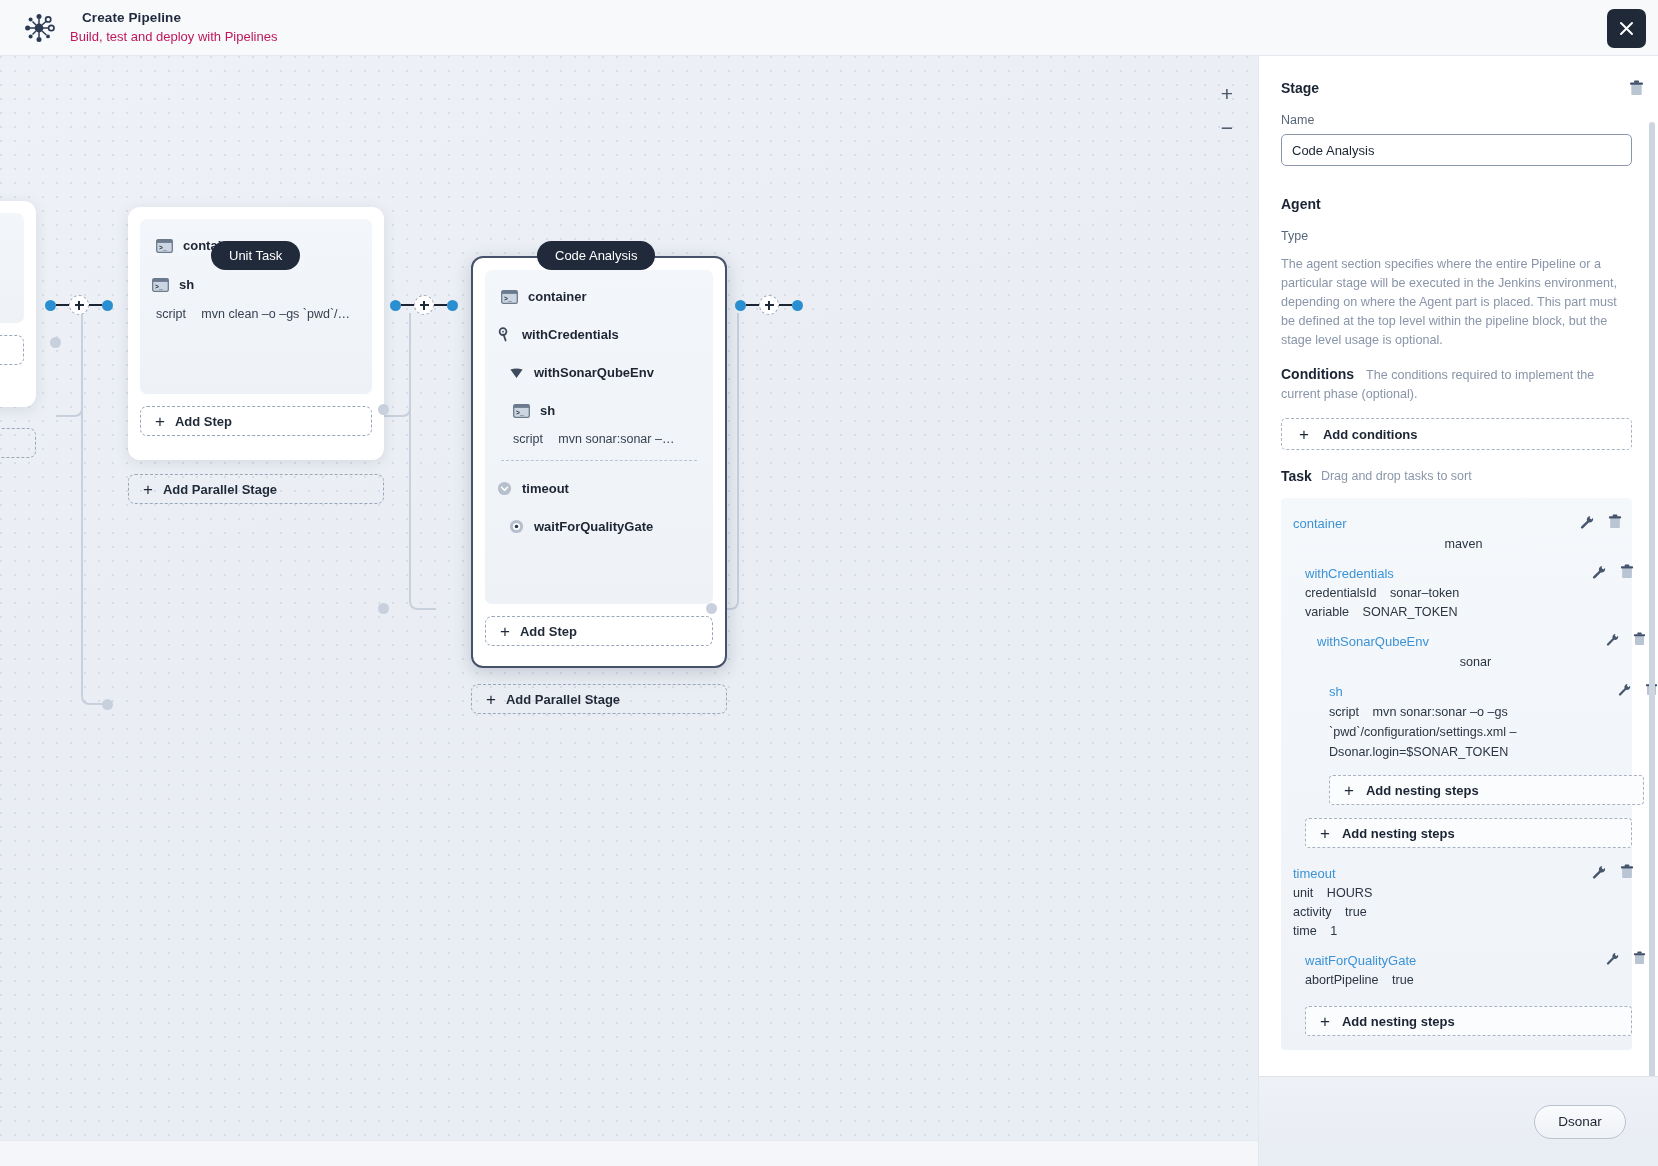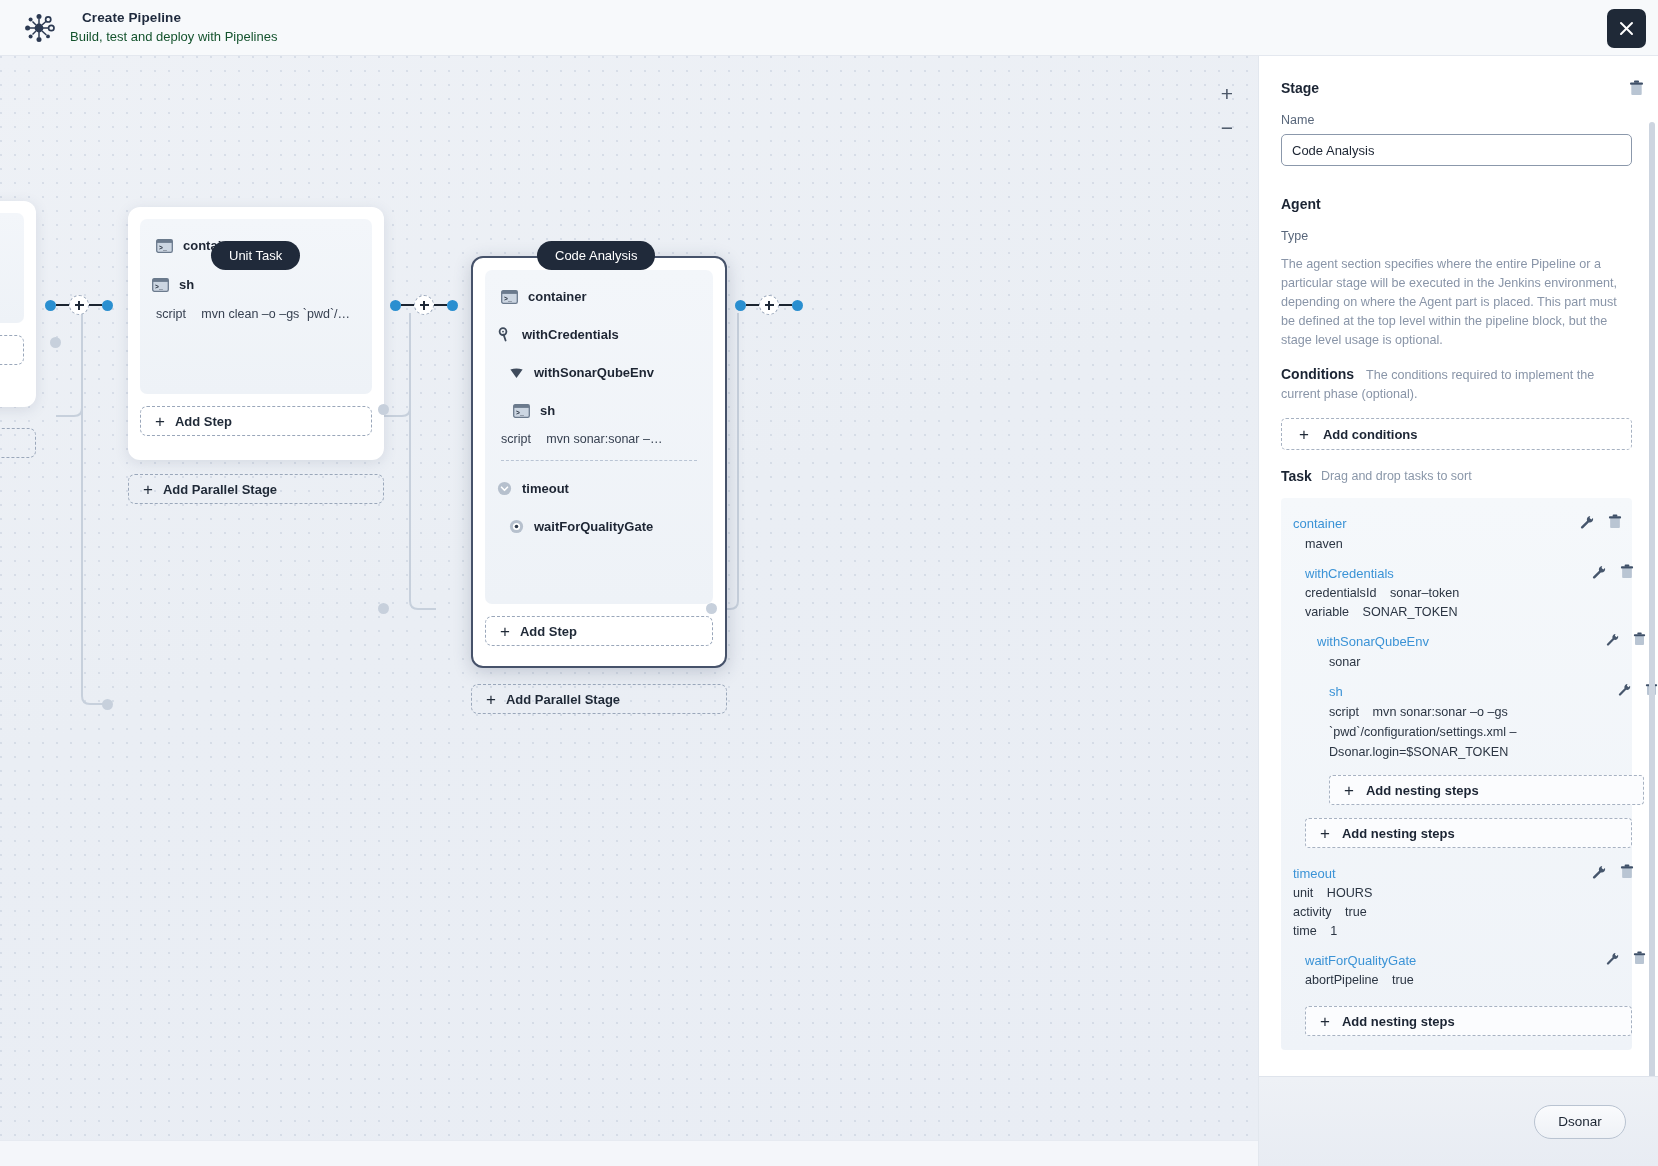--- a/index.html
+++ b/index.html
@@ -33,21 +33,21 @@
     position: relative;
     flex: none;
   }
   .header-logo svg { display:block; }
   .header-text { display: flex; flex-direction: column; justify-content: center; }
   .header-title {
     font-size: 13.5px; font-weight: bold; color: #1f2a3d;
     line-height: 17px; letter-spacing: .1px; margin-left: 12px;
   }
   .header-sub {
-    font-size: 13px; color: #14532d; line-height: 18px; margin-top: 2px;
+    font-size: 13px; color: #be185d; line-height: 18px; margin-top: 2px;
   }
   .close-btn {
     position: absolute; right: 12px; top: 9px;
     width: 39px; height: 39px; border-radius: 7px;
     background: #1f2937;
     display: flex; align-items: center; justify-content: center;
     cursor: pointer;
   }
   .close-btn svg { display:block; }
 
@@ -221,21 +221,21 @@
     background: linear-gradient(180deg,#f5f8fb 0%, #eff3f8 100%);
     border-radius: 4px;
     padding: 12px 10px 14px 12px;
   }
   .t-node { position: relative; }
   .t-name {
     font-size: 13px; color: #3b93d6; padding: 6px 0 3px 0; cursor:pointer;
   }
   .t-kv { font-size: 12.6px; color:#2b3543; line-height: 19px; }
   .t-kv .k { margin-right: 10px; }
-  .t-plain { font-size: 12.6px; color:#2b3543; line-height: 20px; padding-left: 0; }
+  .t-plain { font-size: 12.6px; color:#2b3543; line-height: 20px; padding-left: 0; text-align: center; }
   .t-acts {
     position:absolute; right: 0; top: 4px;
     display:flex; align-items:center; gap: 14px;
   }
   .t-acts .ia { cursor:pointer; display:flex; }
   .add-nest {
     margin-top: 13px; height: 30px;
     border: 1.4px dashed #a7b2c2; border-radius: 4px;
     display:flex; align-items:center; cursor:pointer; background:#fbfcfe;
   }
@@ -433,21 +433,21 @@
         <div class="step-row ind3" style="padding-top:18px; padding-left:28px;">
           <span class="ic">
             <svg width="17" height="14" viewBox="0 0 17 14">
               <rect x="0.7" y="0.7" width="15.6" height="12.6" rx="1.6" fill="#ccd6e2" stroke="#6b7a8d" stroke-width="1.3"></rect>
               <rect x="0.7" y="0.7" width="15.6" height="3.2" fill="#6b7a8d"></rect>
               <text x="3" y="11" font-size="6.5" fill="#2b3543" font-family="Liberation Mono, monospace">&gt;_</text>
             </svg>
           </span>
           <span>sh</span>
         </div>
-        <div class="step-prop" style="padding-top:9px; padding-left:16px;">
+        <div class="step-prop" style="padding-top:9px; padding-left:28px;">
           <span class="k">script</span>
           <span>mvn sonar:sonar –…</span>
         </div>
         <div class="divider-dashed"></div>
         <div class="step-row ind1" style="padding-top:16px;">
           <span class="ic">
             <svg width="15" height="15" viewBox="0 0 15 15">
               <circle cx="7.5" cy="7.5" r="6.6" fill="#b6c0cd"></circle>
               <path d="M 4.5 6.2 L 7.5 9.3 L 10.5 6.2" fill="none" stroke="#fff" stroke-width="1.6" stroke-linecap="round" stroke-linejoin="round"></path>
             </svg>

